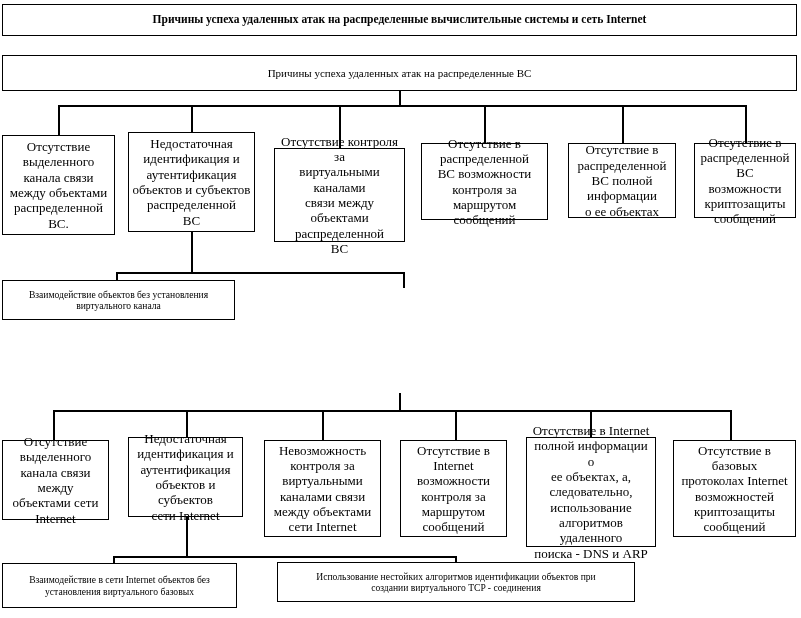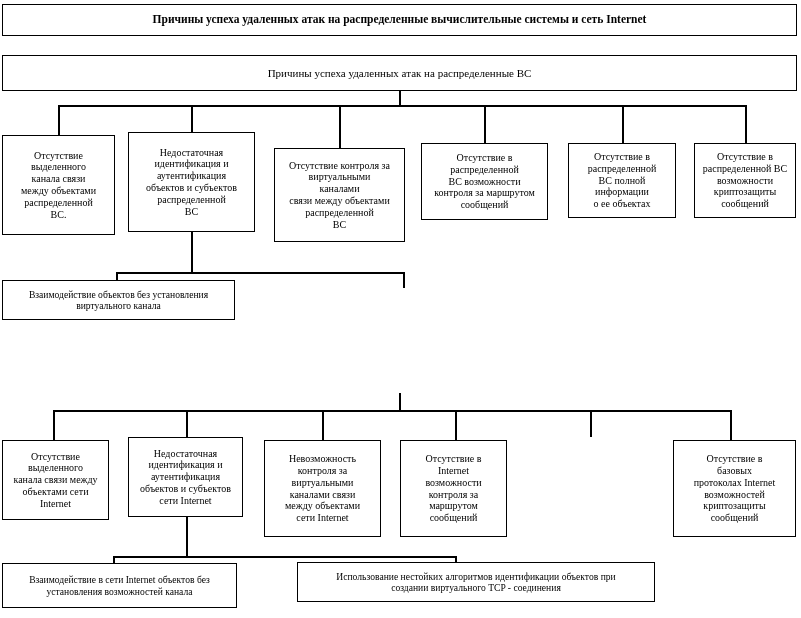--- a/index.html
+++ b/index.html
@@ -37,21 +37,21 @@
   }
   .title-box span {
     font-weight: bold;
     font-size: 11.5px;
   }
   .header-box span {
     font-weight: normal;
     font-size: 11px;
   }
   .leaf span {
-    font-size: 10px;
+    font-size: 13px;
   }
   .wide span {
     font-size: 9.6px;
   }
   .line {
     position: absolute;
     background: #000000;
     z-index: 1;
   }
   .vline { width: 1.5px; }
@@ -170,36 +170,45 @@
 сети Internet</span>
   </div>
   <div class="box leaf" style="left:400px; top:440px; width:107px; height:97px;">
     <span>Отсутствие в
 Internet
 возможности
 контроля за
 маршрутом
 сообщений</span>
   </div>
+  <div class="box leaf" style="left:526px; top:437px; width:130px; height:110px;">
+    <span>Отсутствие в Internet
+полной информации о
+ее объектах, а,
+следовательно,
+использование
+алгоритмов удаленного
+поиска - DNS и ARP</span>
+  </div>
   <div class="box leaf" style="left:673px; top:440px; width:123px; height:97px;">
     <span>Отсутствие в
 базовых
 протоколах Internet
 возможностей
 криптозащиты
 сообщений</span>
   </div>
 
   <div class="line vline" style="left:186px; top:517px; height:40px;"></div>
   <div class="line hline" style="left:113px; top:556px; width:343px;"></div>
   <div class="line vline" style="left:113px; top:556px; height:8px;"></div>
   <div class="line vline" style="left:455px; top:556px; height:7px;"></div>
 
   <div class="box wide" style="left:2px; top:563px; width:235px; height:45px;">
     <span>Взаимодействие в сети Internet объектов без
-установления возможностей канала</span>
-  </div>
-  <div class="box wide" style="left:277px; top:562px; width:358px; height:40px;margin-left:20px;">
+установления виртуального базовых</span>
+  </div>
+  <div class="box wide" style="left:277px; top:562px; width:358px; height:40px;">
     <span>Использование нестойких алгоритмов идентификации объектов при
 создании виртуального TCP - соединения</span>
   </div>
 
 </div>
 
 </body></html>

